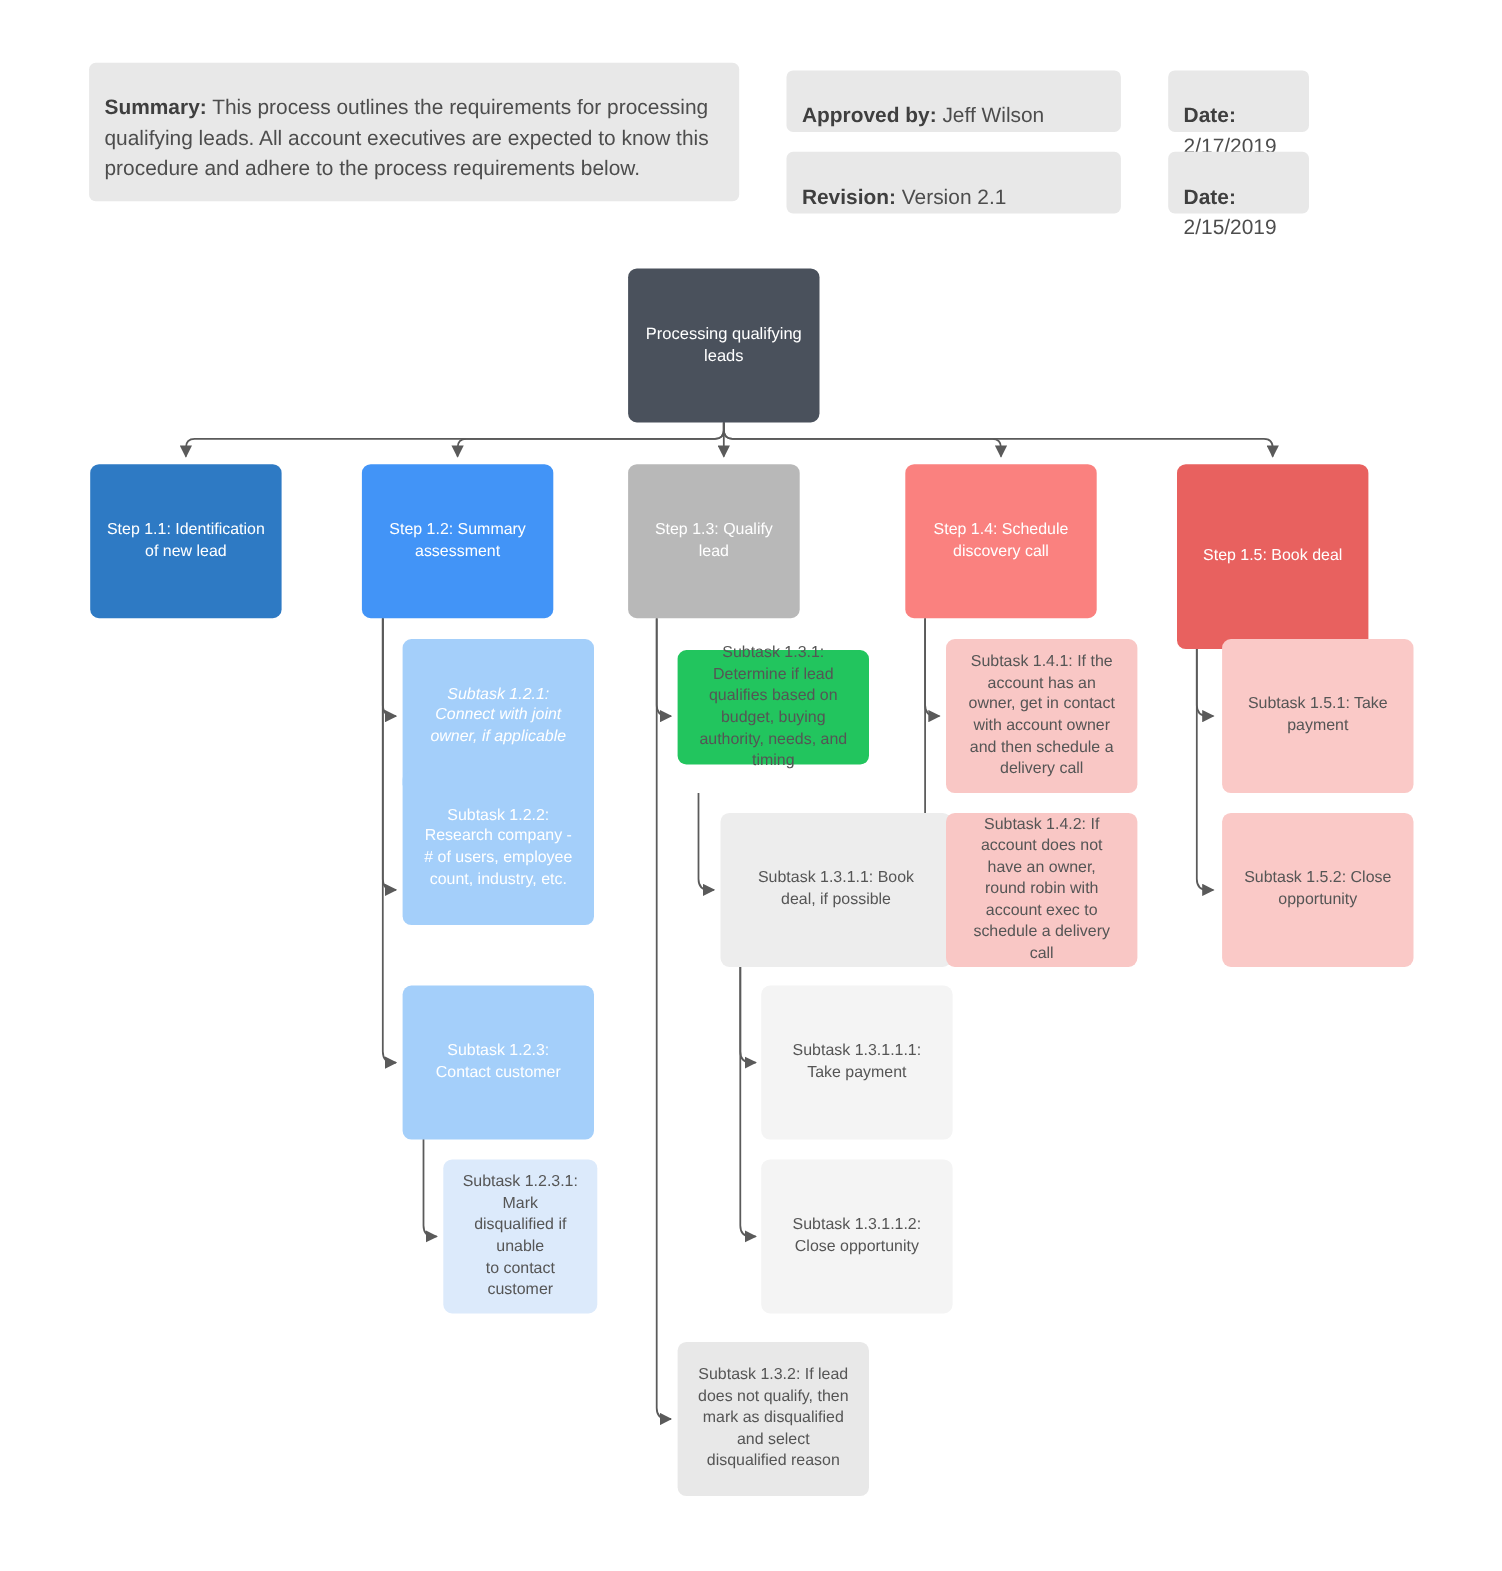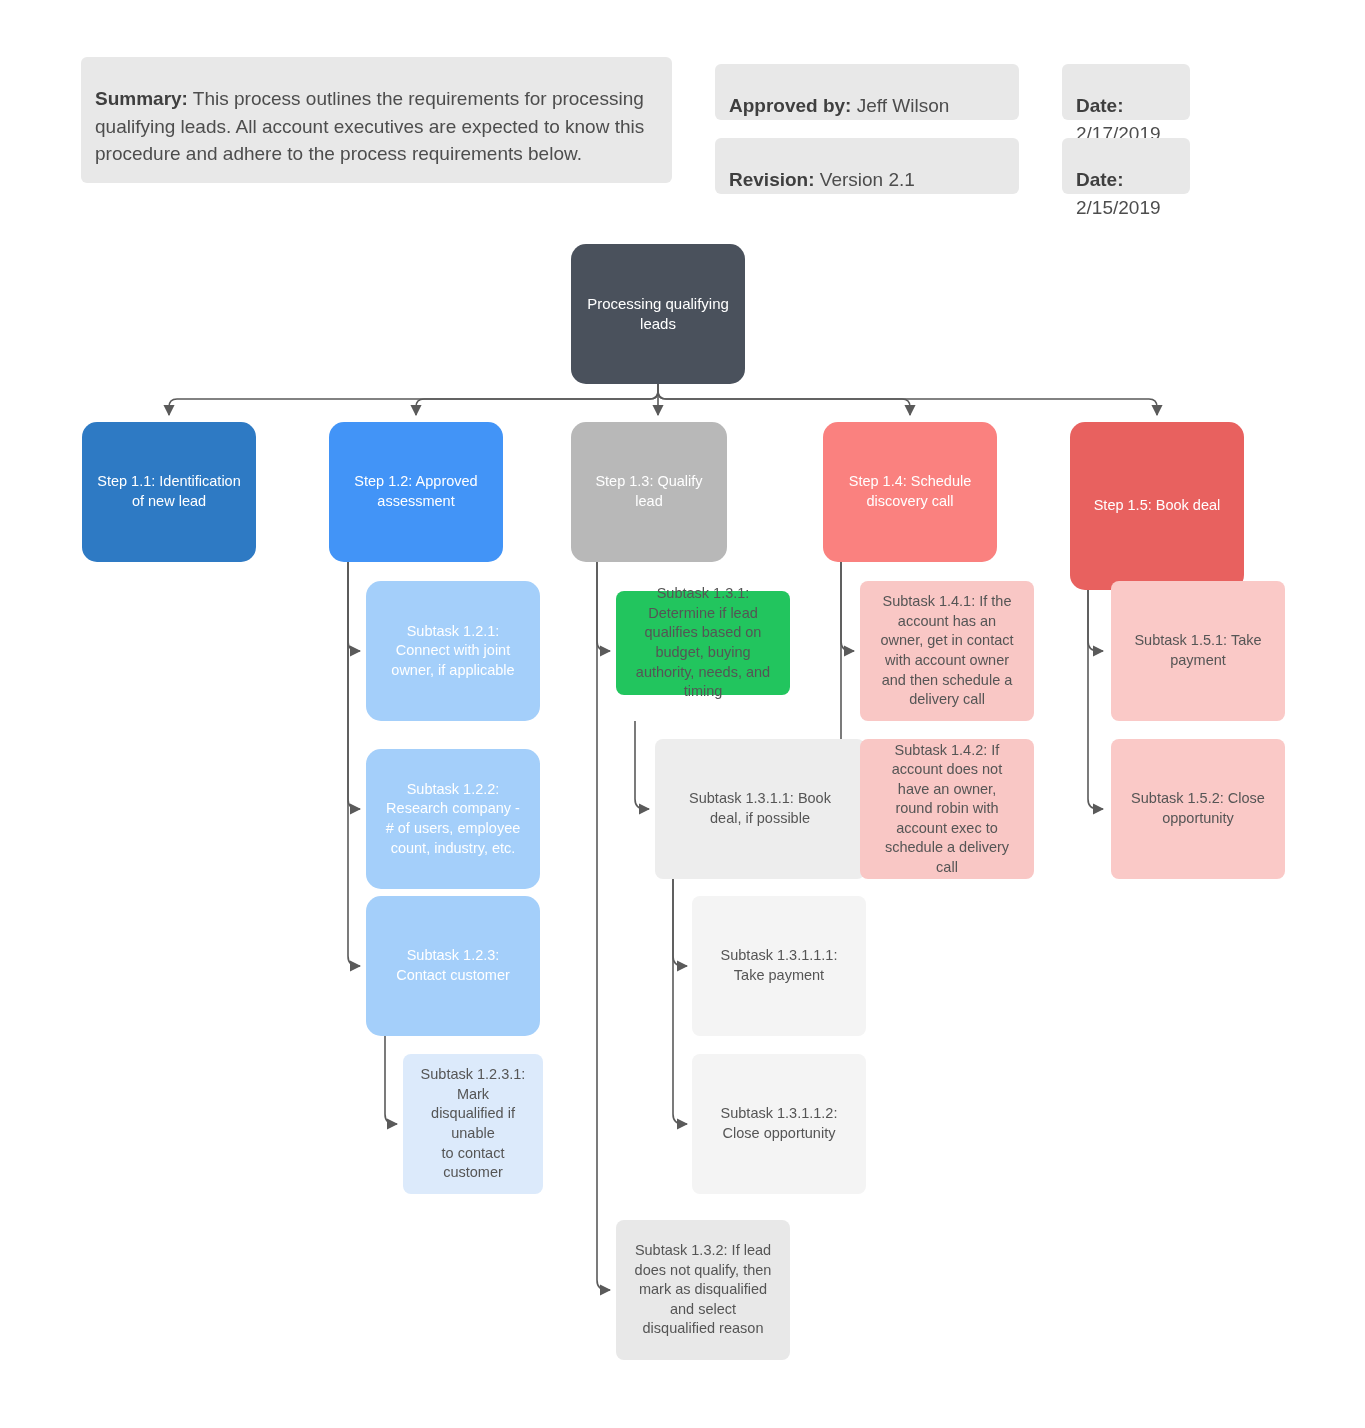--- a/index.html
+++ b/index.html
@@ -66,21 +66,21 @@
     border-radius: 8px;
     display: flex;
     align-items: center;
     justify-content: center;
     text-align: center;
     padding: 6px 10px;
     font-size: 14.5px;
     line-height: 1.35;
     white-space: pre-line;
   }
-  .node.light-text { color: #ffffff; border-radius: 15px; }
+  .node.light-text { color: #ffffff; }
   .node.dark-text  { color: #555555; }
   .node-root {
     font-size: 15px;
   }
 
   
   #wires { position: absolute; left:0; top:0; }
 </style>
 </head>
 <body>
@@ -146,35 +146,35 @@
       <path d="M 1088 562 L 1088 799 Q 1088 809 1098 809 L 1103 809"></path>
     </g>
   </svg>
 
   <div class="node node-root light-text" style="left:571px; top:244px; width:174px; height:140px; background:#4a515c;">Processing qualifying
 leads</div>
 
   <div class="node light-text" style="left:82px; top:422px; width:174px; height:140px; background:#2e7ac4;">Step 1.1: Identification
 of new lead</div>
 
-  <div class="node light-text" style="left:329px; top:422px; width:174px; height:140px; background:#4294f7;">Step 1.2: Approved
+  <div class="node light-text" style="left:329px; top:422px; width:174px; height:140px; background:#4294f7;">Step 1.2: Summary
 assessment</div>
 
   <div class="node light-text" style="left:571px; top:422px; width:156px; height:140px; background:#b8b8b8;">Step 1.3: Qualify lead</div>
 
   <div class="node light-text" style="left:823px; top:422px; width:174px; height:140px; background:#fa817f;">Step 1.4: Schedule
 discovery call</div>
 
   <div class="node light-text" style="left:1070px; top:422px; width:174px; height:168px; background:#e8615f;">Step 1.5: Book deal</div>
 
-  <div class="node light-text" style="left:366px; top:581px; width:174px; height:140px; background:#a4cffa;">Subtask 1.2.1:
+  <div class="node light-text" style="left:366px; top:581px; width:174px; height:140px; background:#a4cffa;font-style:italic;">Subtask 1.2.1:
 Connect with joint
 owner, if applicable</div>
 
-  <div class="node light-text" style="left:366px; top:749px; width:174px; height:140px; background:#a4cffa;">Subtask 1.2.2:
+  <div class="node light-text" style="left:366px; top:701px; width:174px; height:140px; background:#a4cffa;">Subtask 1.2.2:
 Research company -
 # of users, employee
 count, industry, etc.</div>
 
   <div class="node light-text" style="left:366px; top:896px; width:174px; height:140px; background:#a4cffa;">Subtask 1.2.3:
 Contact customer</div>
 
   <div class="node dark-text" style="left:403px; top:1054px; width:140px; height:140px; background:#dceafb;">Subtask 1.2.3.1: Mark
 disqualified if unable
 to contact customer</div>

